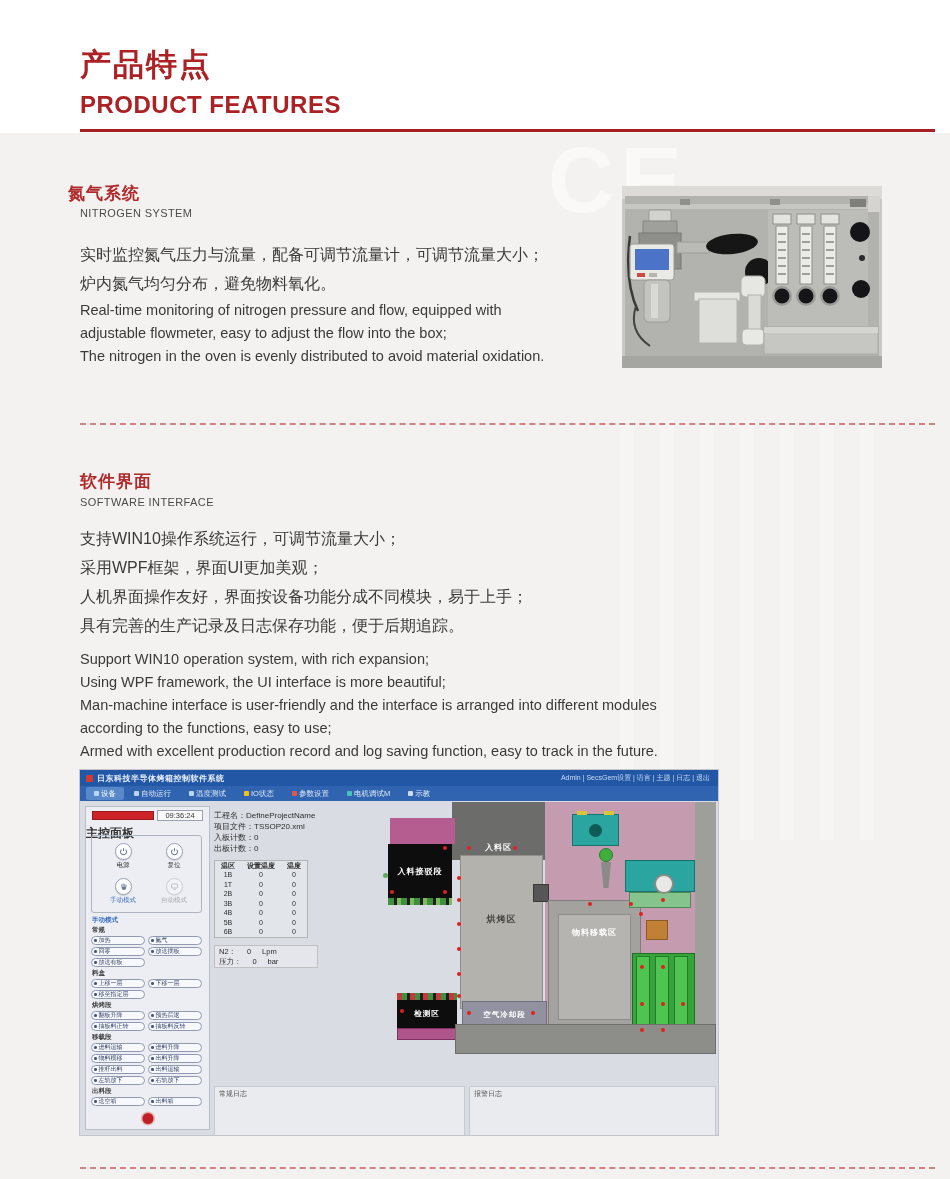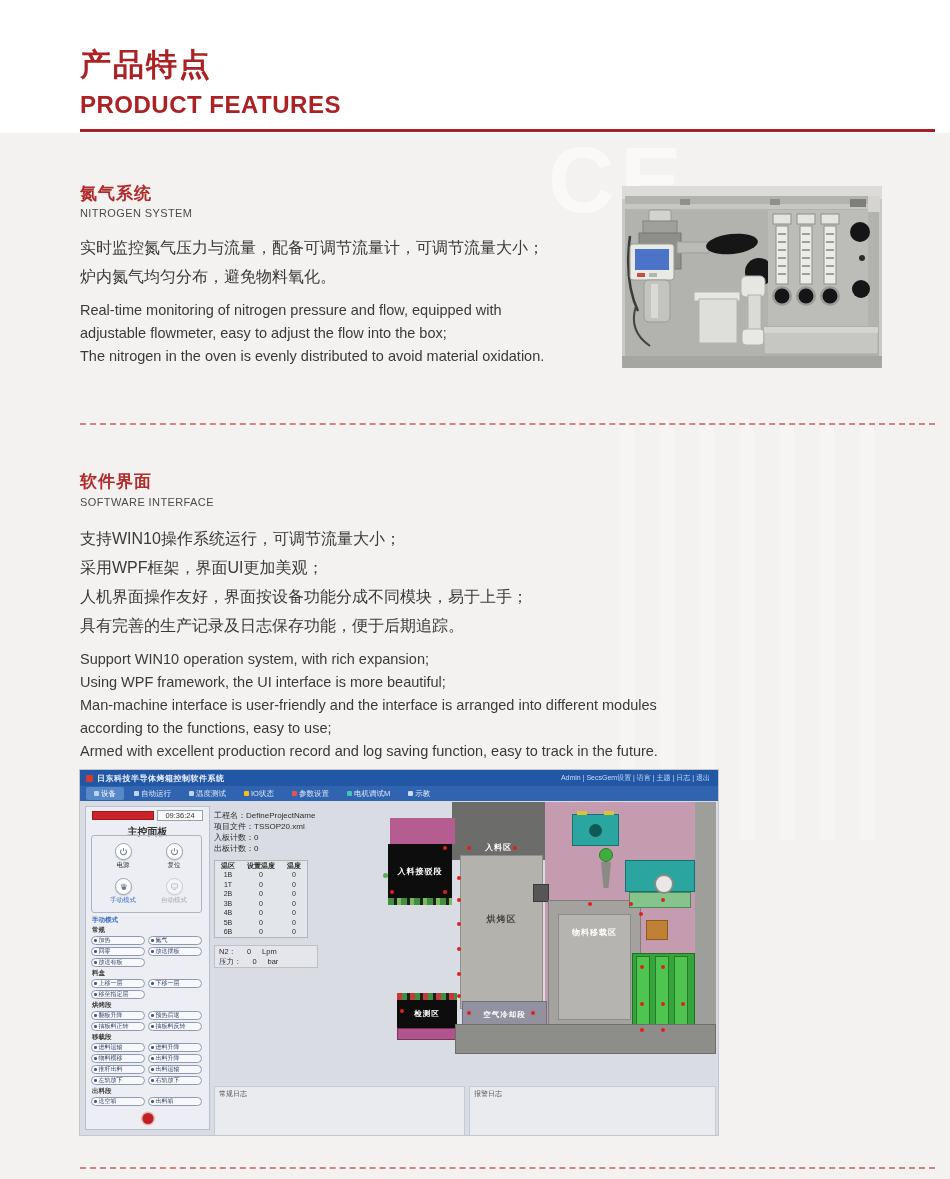--- a/index.html
+++ b/index.html
@@ -36,21 +36,21 @@
   .ss-nav { position:absolute; top:16px; left:0; width:638px; height:15px; background:#3063b0; display:flex; align-items:center; padding-left:6px; gap:2px; }
   .ss-tab { display:flex; align-items:center; gap:2px; padding:1px 8px; height:13px; font-size:7.5px; color:#dde9f8; border-radius:2px; }
   .ss-tab.active { background:#5688ca; color:#fff; }
   .tab-dot { width:5px; height:5px; border-radius:1px; }
   .ss-body { position:absolute; top:31px; left:0; width:638px; height:334px; }
 
   
   .ss-left { position:absolute; left:5px; top:5px; width:125px; height:324px; background:#edeef3; border:1px solid #b9bfca; }
   .alarm-bar { position:absolute; left:6px; top:4px; width:62px; height:9px; background:#cd2228; border:1px solid #9b1a1e; }
   .time-box { position:absolute; left:71px; top:3px; width:46px; height:11px; background:#fafafa; border:1px solid #9aa2b2; font-size:7.5px; color:#333; text-align:center; line-height:10px; }
-  .panel-title { position:absolute; top:18px; left:0; width:100%; text-align:center; font-size:10px; font-weight:bold; color:#333; }
+  .panel-title { position:absolute; top:18px; left:0; width:100%; text-align:left; font-size:12px; font-weight:bold; color:#333; }
   .round-box { position:absolute; left:5px; top:28px; width:111px; height:78px; border:1px solid #aeb4c0; border-radius:3px; }
   .round-cell { position:absolute; width:50px; text-align:center; }
   .round-btn { width:17px; height:17px; border-radius:50%; background:#fdfdfd; border:1px solid #9aa4b6; margin:0 auto; display:flex; align-items:center; justify-content:center; box-shadow:0 1px 1px rgba(0,0,0,0.15); }
   .round-lbl { font-size:6.5px; color:#333; margin-top:1px; }
   .round-cell.manual .round-lbl { color:#3a6fc0; }
   .round-cell.disabled .round-btn { opacity:0.45; }
   .round-cell.disabled .round-lbl { color:#a9a9a9; }
   .manual-title { position:absolute; left:6px; top:109px; font-size:6.5px; color:#3a6fc0; font-weight:bold; }
   .groups { position:absolute; left:5px; top:117px; width:111px; }
   .grp-label { font-size:6.5px; font-weight:bold; color:#3c3c3c; margin:2px 0 1px 1px; }
@@ -88,23 +88,23 @@
 <div class="page">
 
   <div class="abs content-bg"></div>
   <div class="abs watermark">CE</div>
   <div class="abs wm2"></div>
 
   <div class="abs page-title-zh">产品特点</div>
   <div class="abs page-title-en">PRODUCT FEATURES</div>
   <div class="abs title-rule"></div>
 
-  <div class="abs sec-h-zh" style="top:182px;left:80px;">氮气系统</div>
+  <div class="abs sec-h-zh" style="top:182px;left:68px;">氮气系统</div>
   <div class="abs sec-h-en" style="top:207px;left:80px;">NITROGEN SYSTEM</div>
-  <div class="abs para-zh" style="top:233px;left:80px;width:540px;">
+  <div class="abs para-zh" style="top:240px;left:80px;width:540px;">
     <div>实时监控氮气压力与流量，配备可调节流量计，可调节流量大小；</div>
     <div>炉内氮气均匀分布，避免物料氧化。</div>
   </div>
   <div class="abs para-en" style="top:299px;left:80px;width:560px;">
     <div>Real-time monitoring of nitrogen pressure and flow, equipped with</div>
     <div>adjustable flowmeter, easy to adjust the flow into the box;</div>
     <div>The nitrogen in the oven is evenly distributed to avoid material oxidation.</div>
   </div>
 
   <div class="abs photo">

